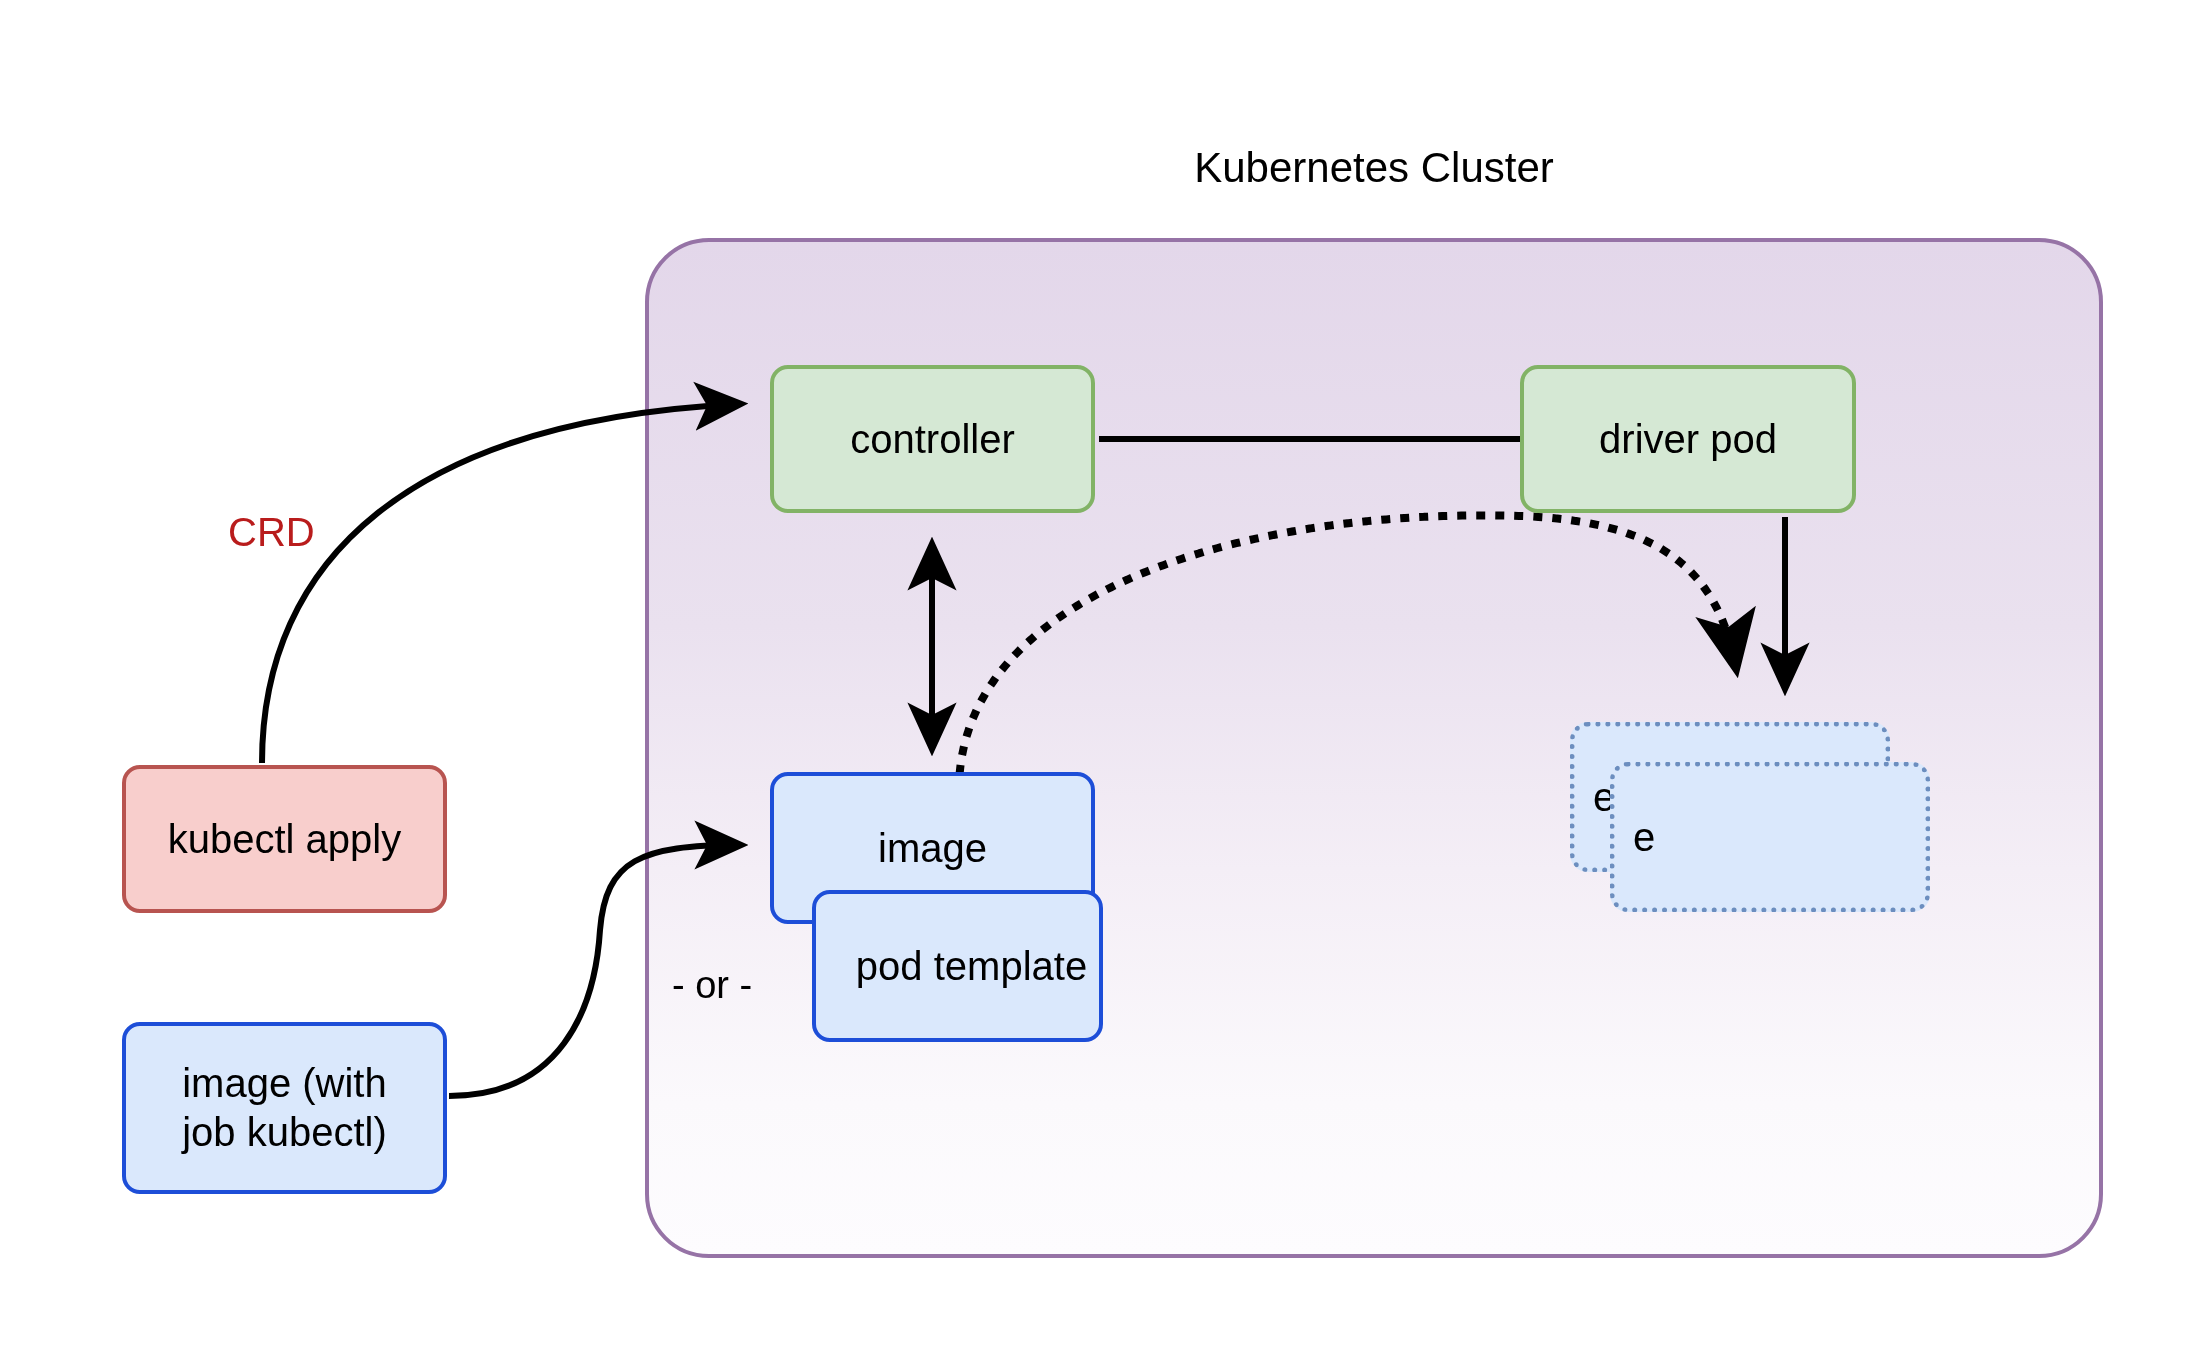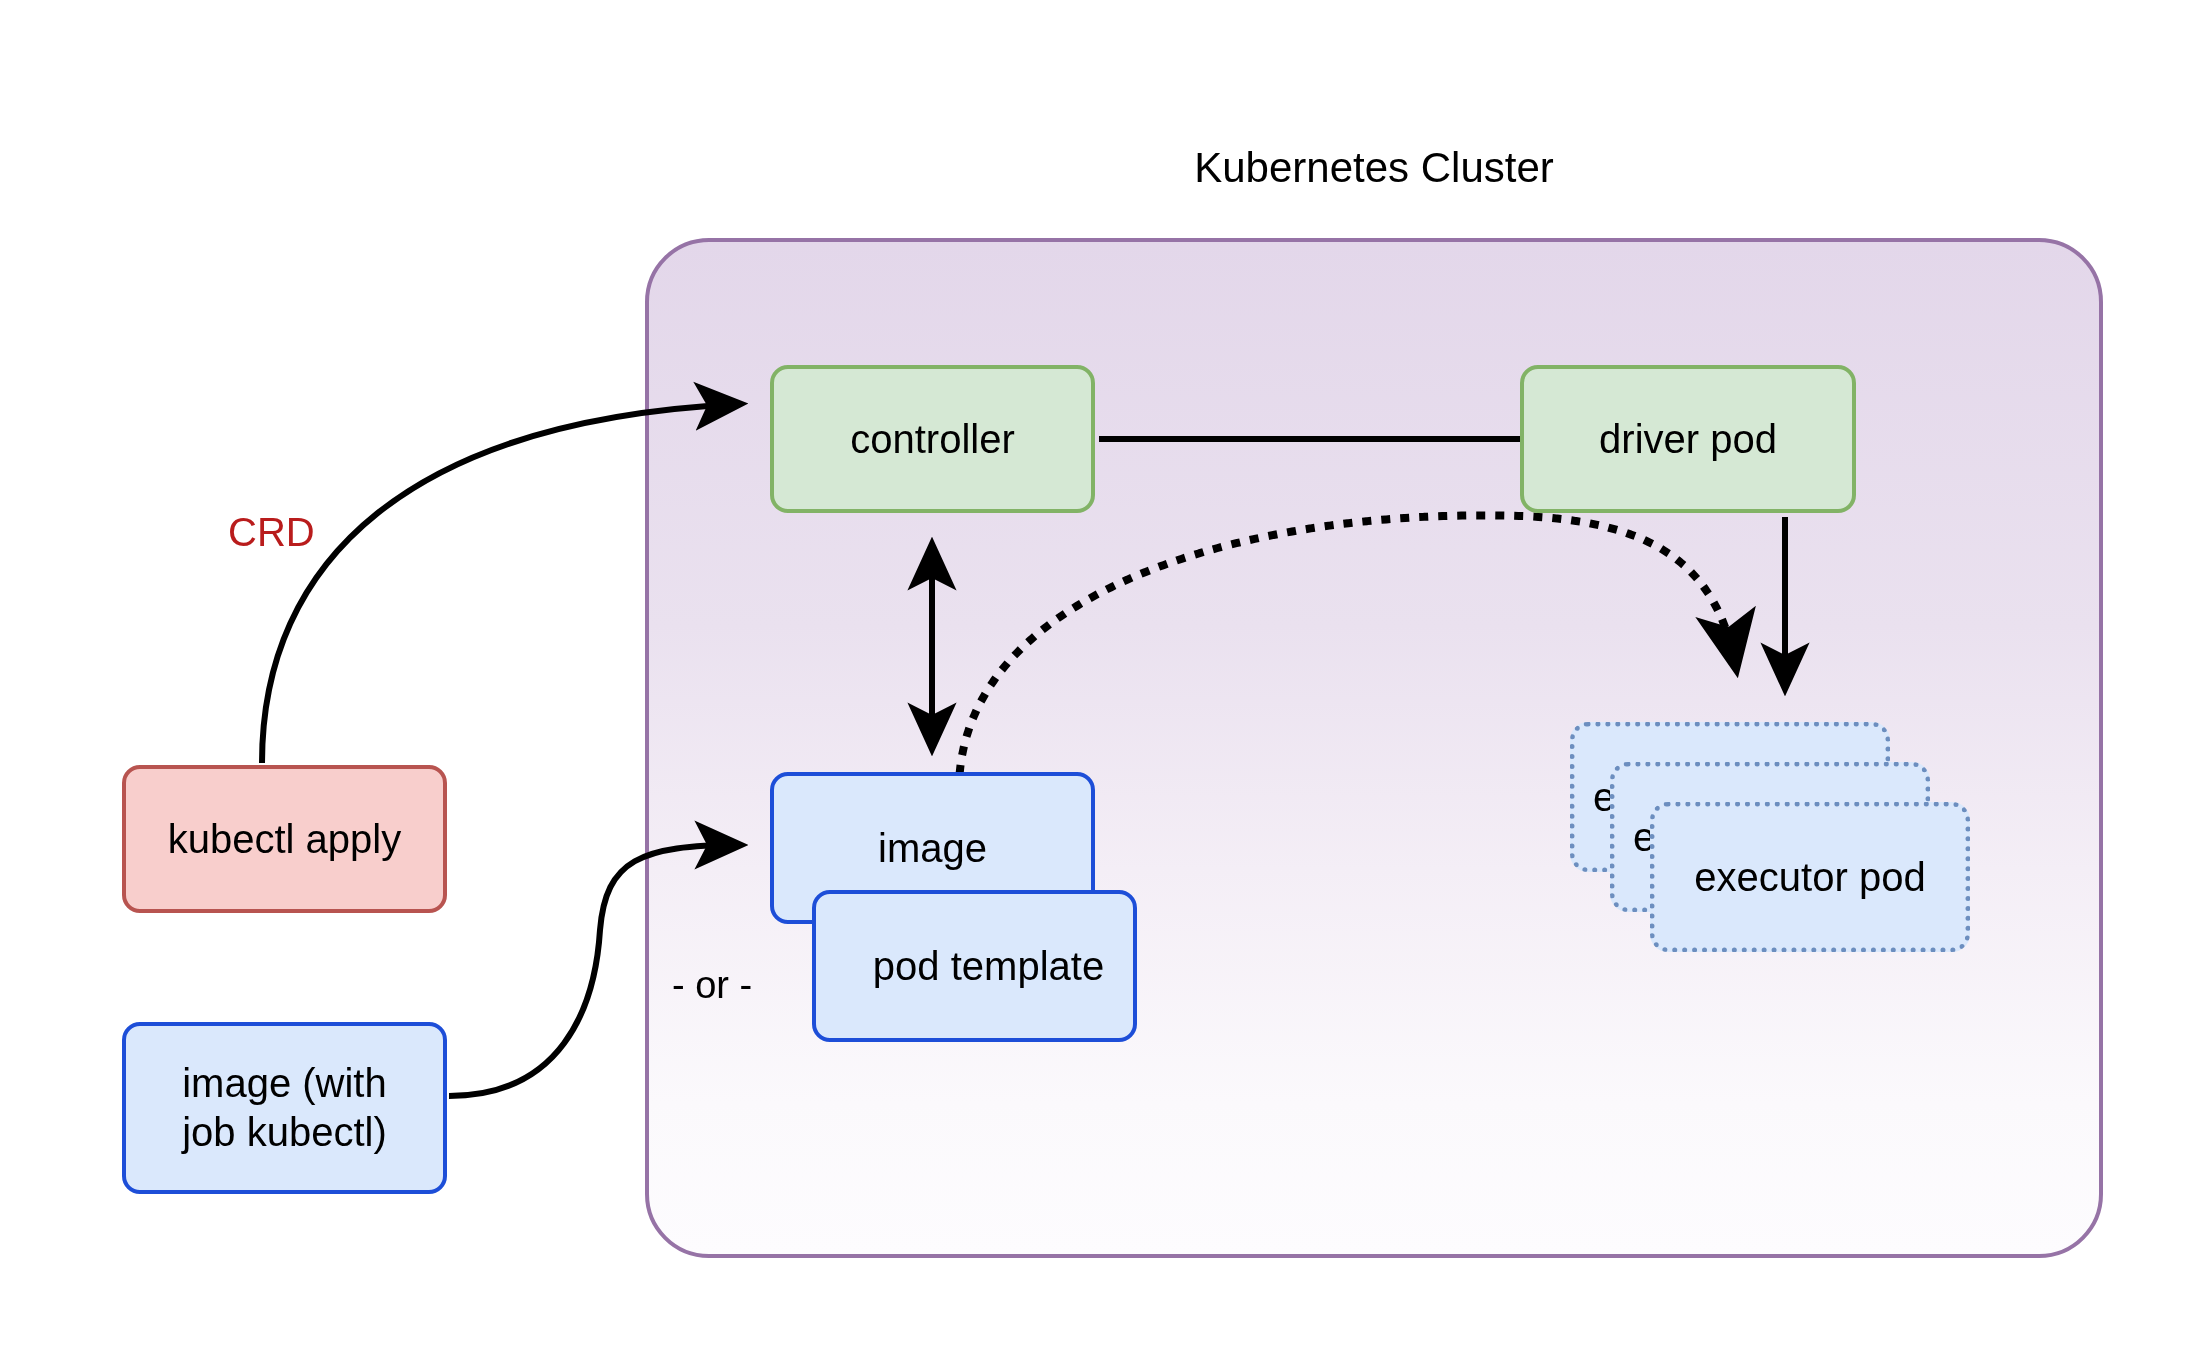--- a/index.html
+++ b/index.html
@@ -75,21 +75,21 @@
   .blue-dotted {
     background: #dae8fc;
     border: 5px dotted #6c8ebf;
   }
 
   
   #node-controller { left: 770px;  top: 365px;  width: 325px; height: 148px; }
   #node-driver-pod { left: 1520px; top: 365px;  width: 336px; height: 148px; }
 
   #node-image        { left: 770px;  top: 772px; width: 325px; height: 152px; z-index: 3; }
-  #node-pod-template { left: 812px;  top: 890px; width: 325px; height: 152px; z-index: 4; padding-left: 36px; }
+  #node-pod-template { left: 812px;  top: 890px; width: 291px; height: 152px; z-index: 4; padding-left: 36px; }
 
   #node-kubectl-apply { left: 122px; top: 765px;  width: 325px; height: 148px; }
   #node-image-job     { left: 122px; top: 1022px; width: 325px; height: 172px; }
 
   
   #node-executor-pod-3 { left: 1570px; top: 722px; width: 320px; height: 150px; z-index: 3; justify-content: flex-start; padding-left: 18px; }
   #node-executor-pod-2 { left: 1610px; top: 762px; width: 320px; height: 150px; z-index: 4; justify-content: flex-start; padding-left: 18px; }
   #node-executor-pod-1 { left: 1650px; top: 802px; width: 320px; height: 150px; z-index: 5; }
 
   .or-label {
@@ -176,17 +176,14 @@
   </div>
 
   <div class="node blue-dotted" id="node-executor-pod-3">
     <span>e</span>
   </div>
 
   <div class="node blue-dotted" id="node-executor-pod-2">
     <span>e</span>
   </div>
 
-  <div class="node blue-dotted" id="node-executor-pod-1">
-    <span>executor pod</span>
-  </div>
 
 </div>
 
 </body></html>

